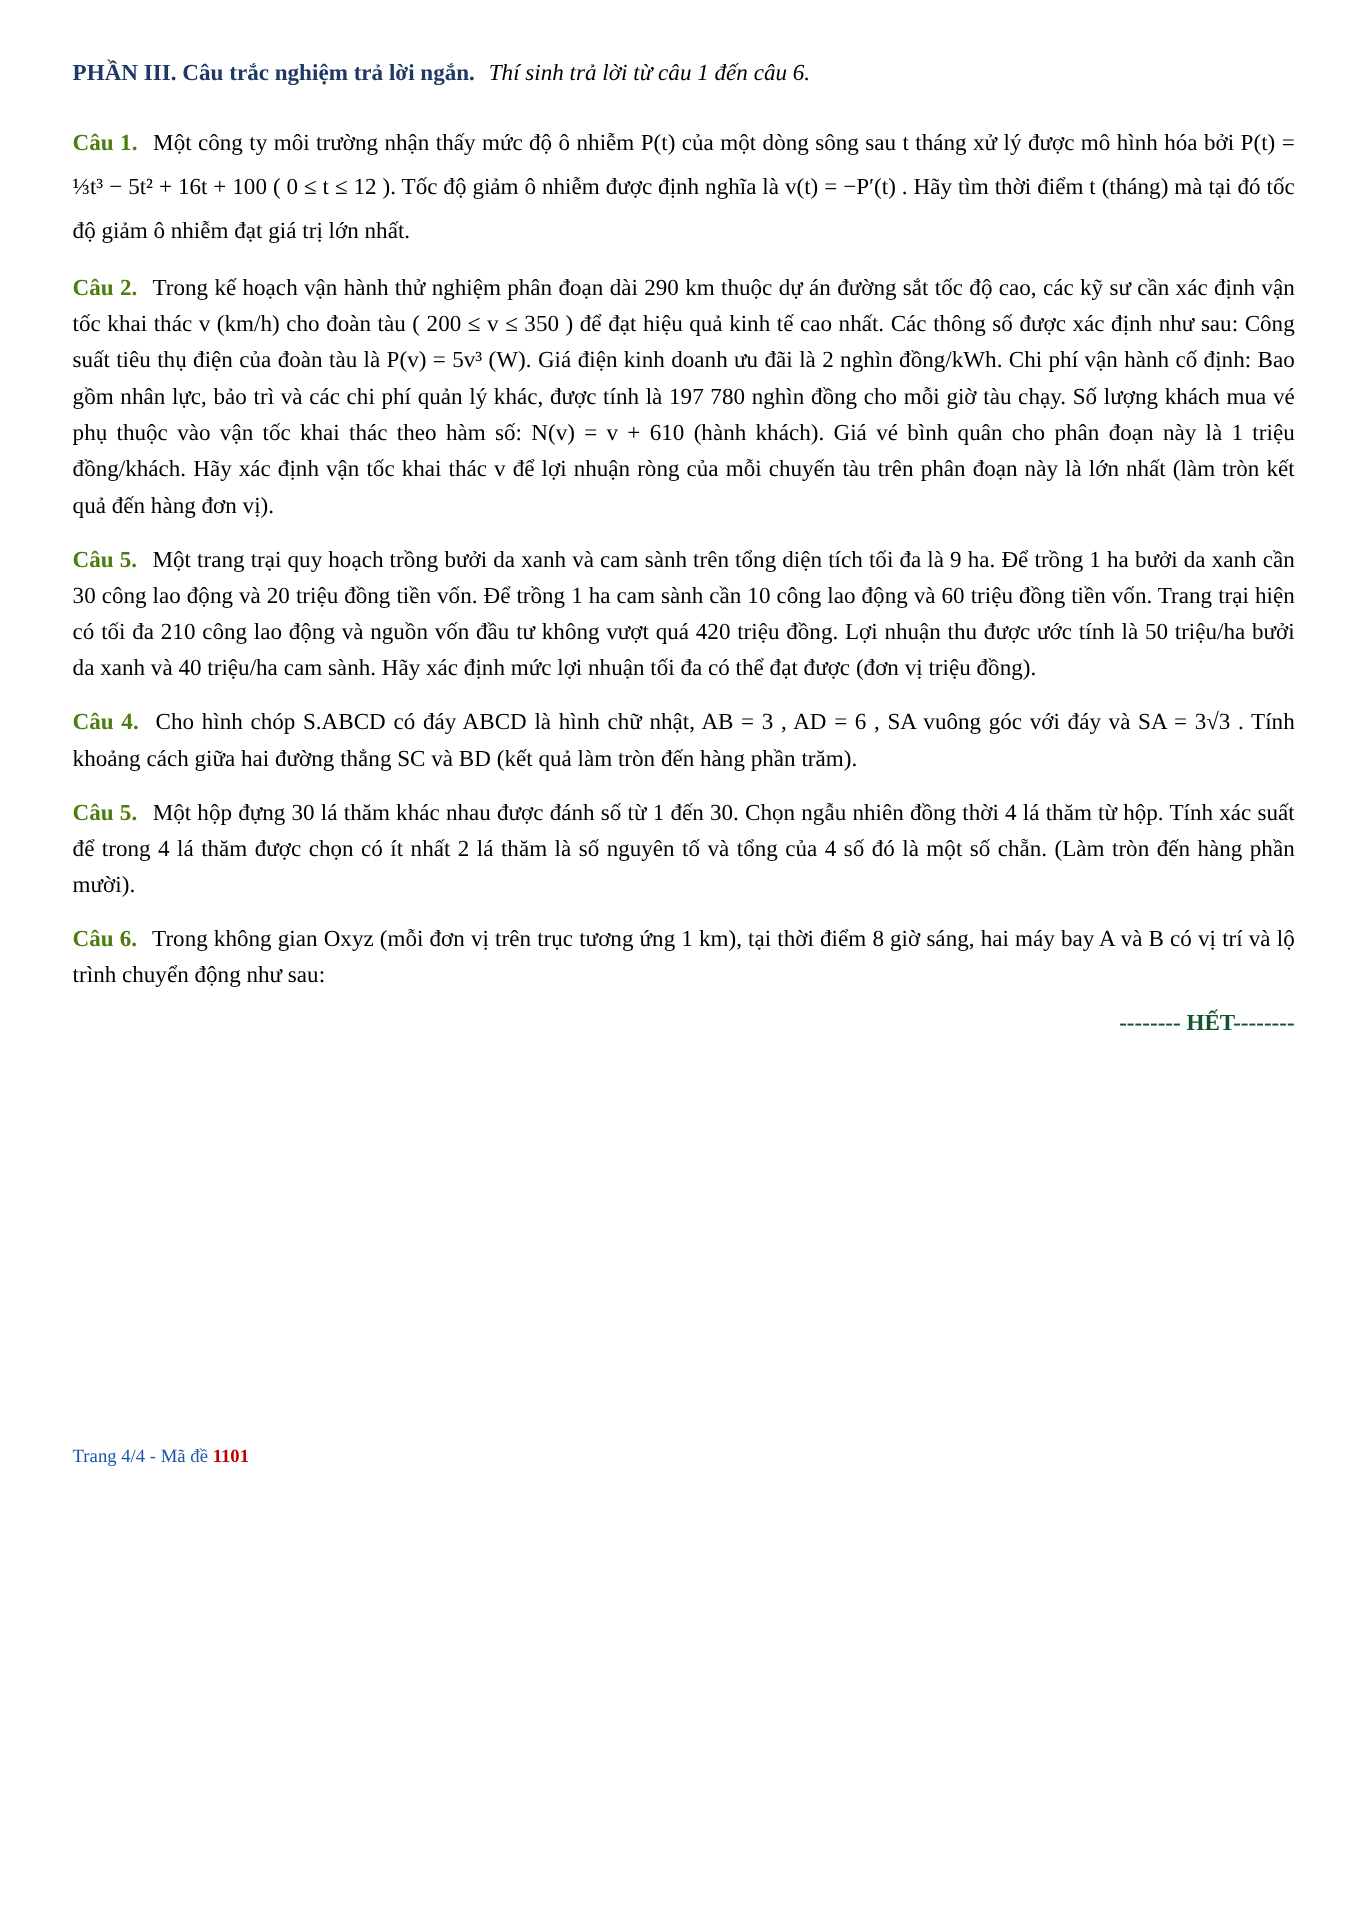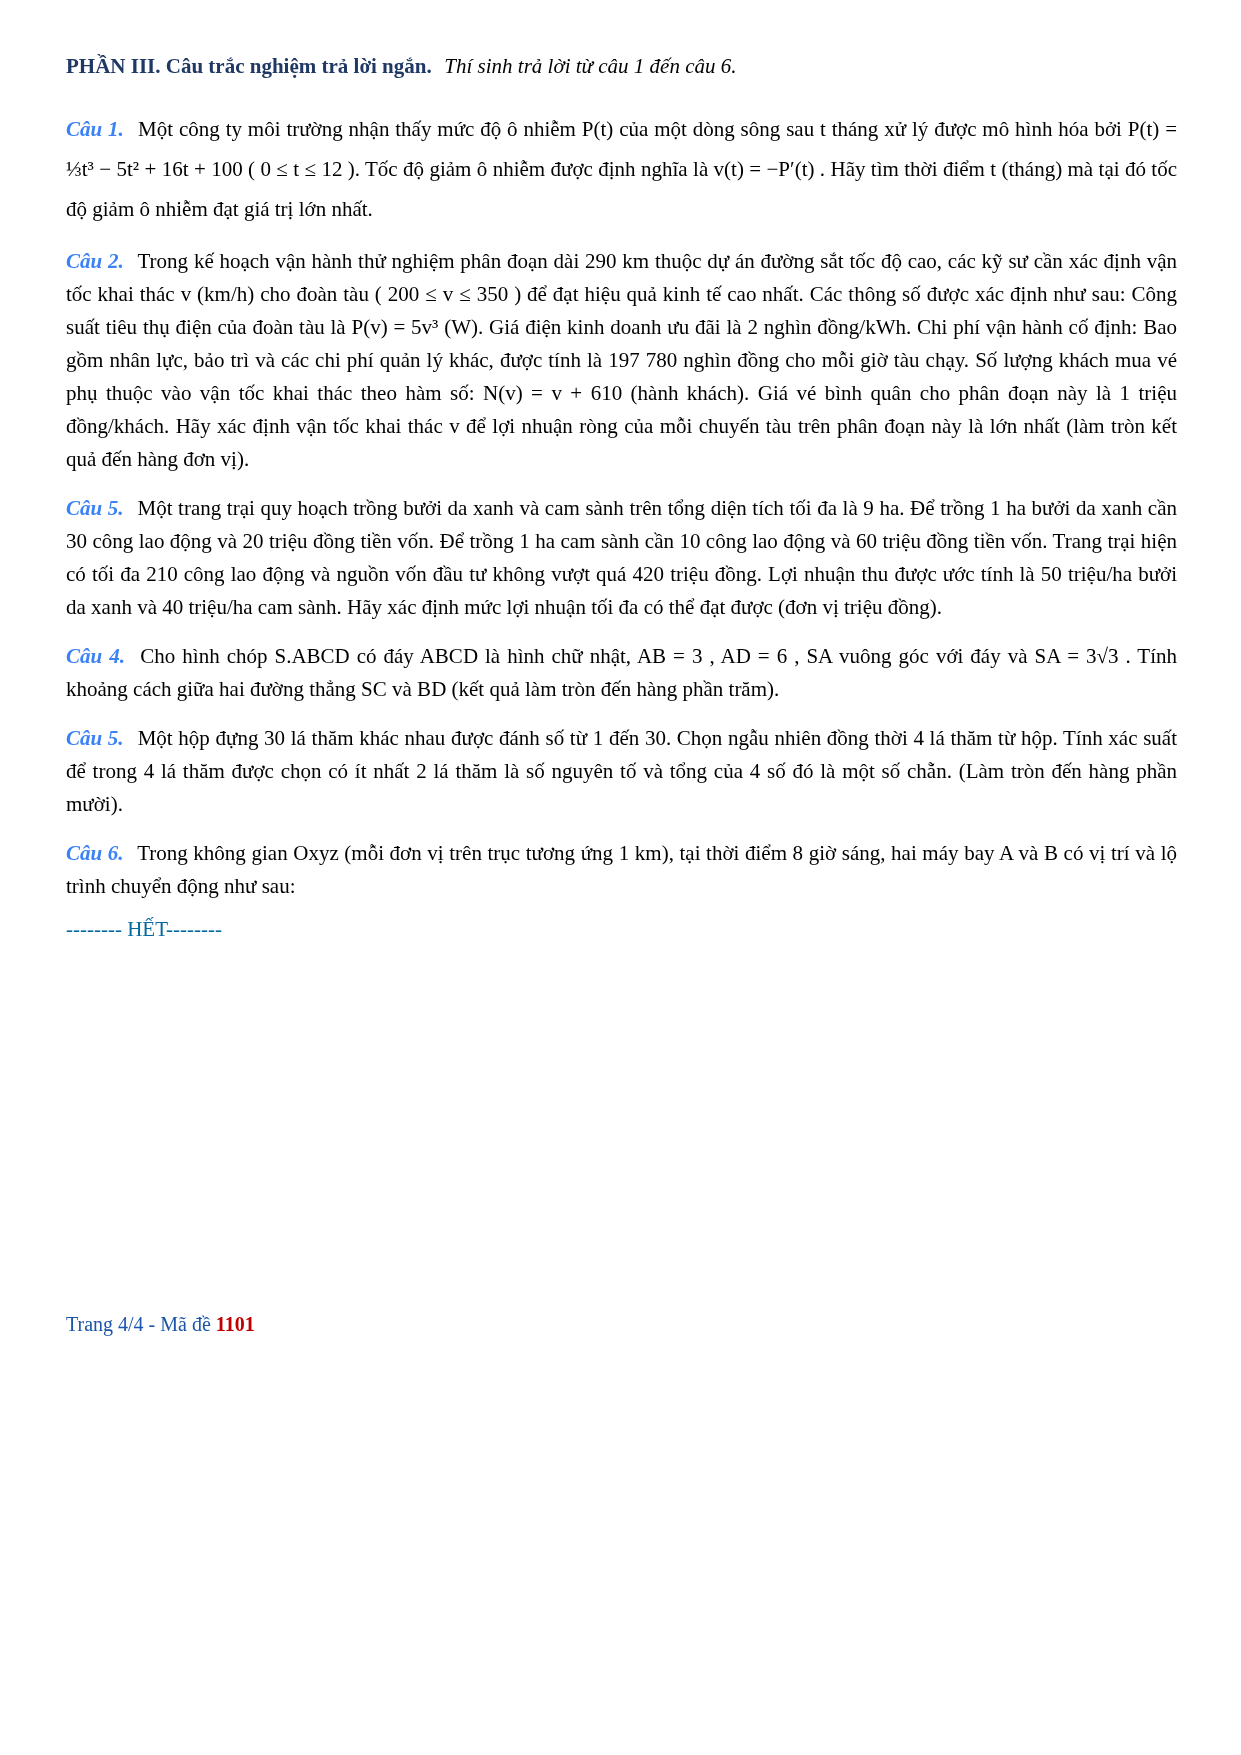--- a/index.html
+++ b/index.html
@@ -34,43 +34,42 @@
   }
   p.q {
     margin: 0 0 16px 0;
     text-align: justify;
     line-height: 33px;
   }
   p.q.tall {
     line-height: 40px; 
   }
   .qlabel {
-    color: #3b82f6;
+    color: #4d7c0f;
     font-weight: bold;
     margin-right: 0.4em;
-    font-style: italic;
   }
   p.indent {
     margin: 0;
     text-align: justify;
     line-height: 33px;
     text-indent: 32px;
   }
   p.end-marker {
     margin: 10px 0 0 0;
-    text-align: left;
-    color: #0369a1;
-    font-weight: normal;
+    text-align: right;
+    color: #14532d;
+    font-weight: bold;
     line-height: 33px;
   }
   .page-footer {
     position: absolute;
     left: 66px;
     bottom: 32px;
-    font-size: 20px;
+    font-size: 17px;
     color: #1B55A9;
     line-height: 26px;
   }
   .footer-code {
     font-weight: bold;
     color: #C00000;
   }
 </style>
 </head>
 <body>

